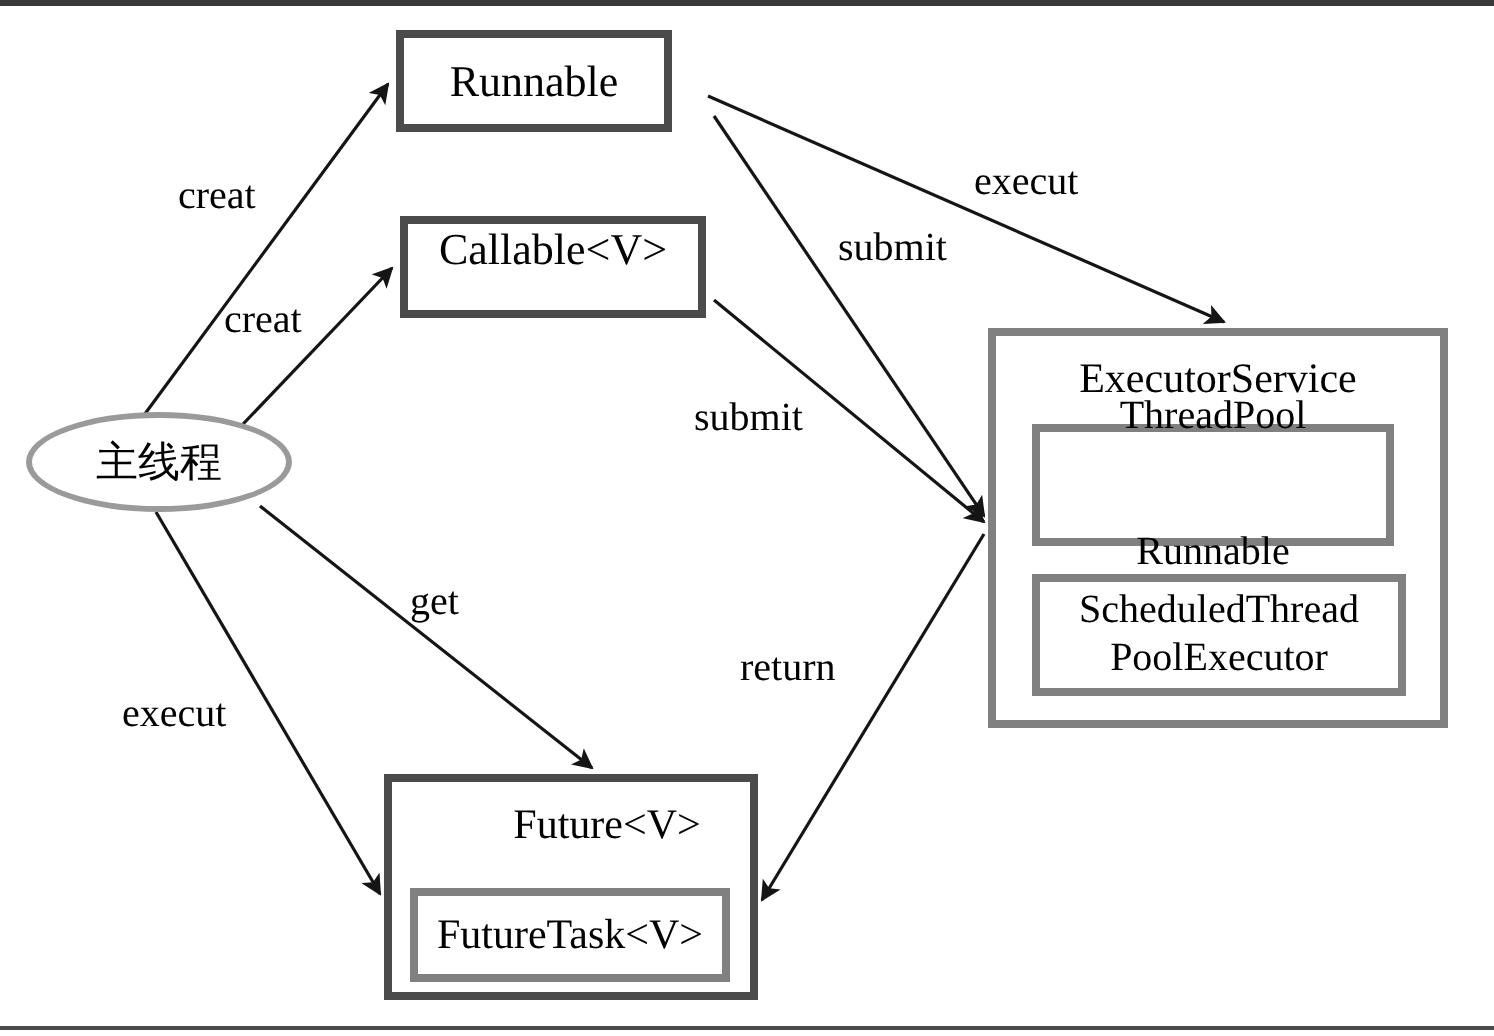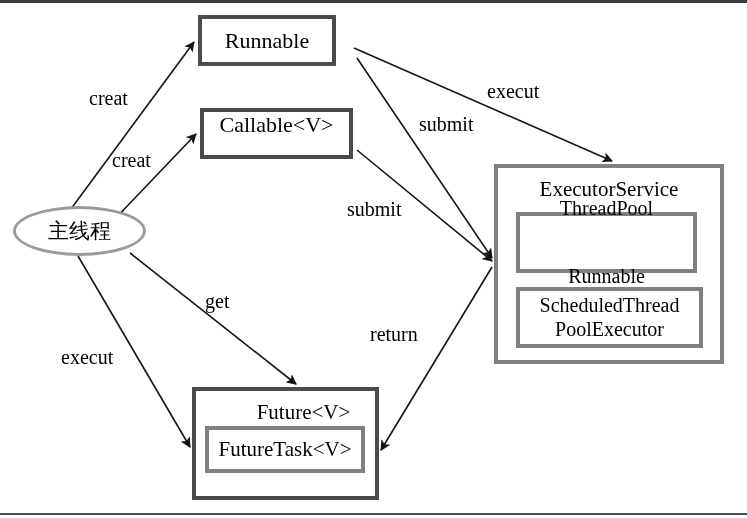--- a/index.html
+++ b/index.html
@@ -138,21 +138,21 @@
 
     <div class="node-inner" style="left:18px; top:119px; width:187px; height:61px;">
       <span class="node-label" style="font-size:20px;">ScheduledThread</span>
       <span class="node-label" style="font-size:20px;">PoolExecutor</span>
     </div>
   </div>
 
   <div class="node node-dark" style="left:192px; top:387px; width:187px; height:113px;padding-left:36px;">
     <span class="node-label" style="font-size:21px; margin-top:9px;">Future&lt;V&gt;</span>
 
-    <div class="node-inner" style="left:9px; top:35px; width:160px; height:47px;">
+    <div class="node-inner" style="left:9px; top:53px; width:160px; height:47px;">
       <span class="node-label" style="font-size:21px;">FutureTask&lt;V&gt;</span>
     </div>
   </div>
 
   <span class="edge-label" style="left:89px; top:88px;">creat</span>
 
   <span class="edge-label" style="left:112px; top:150px;">creat</span>
 
   <span class="edge-label" style="left:487px; top:81px;">execut</span>
 

